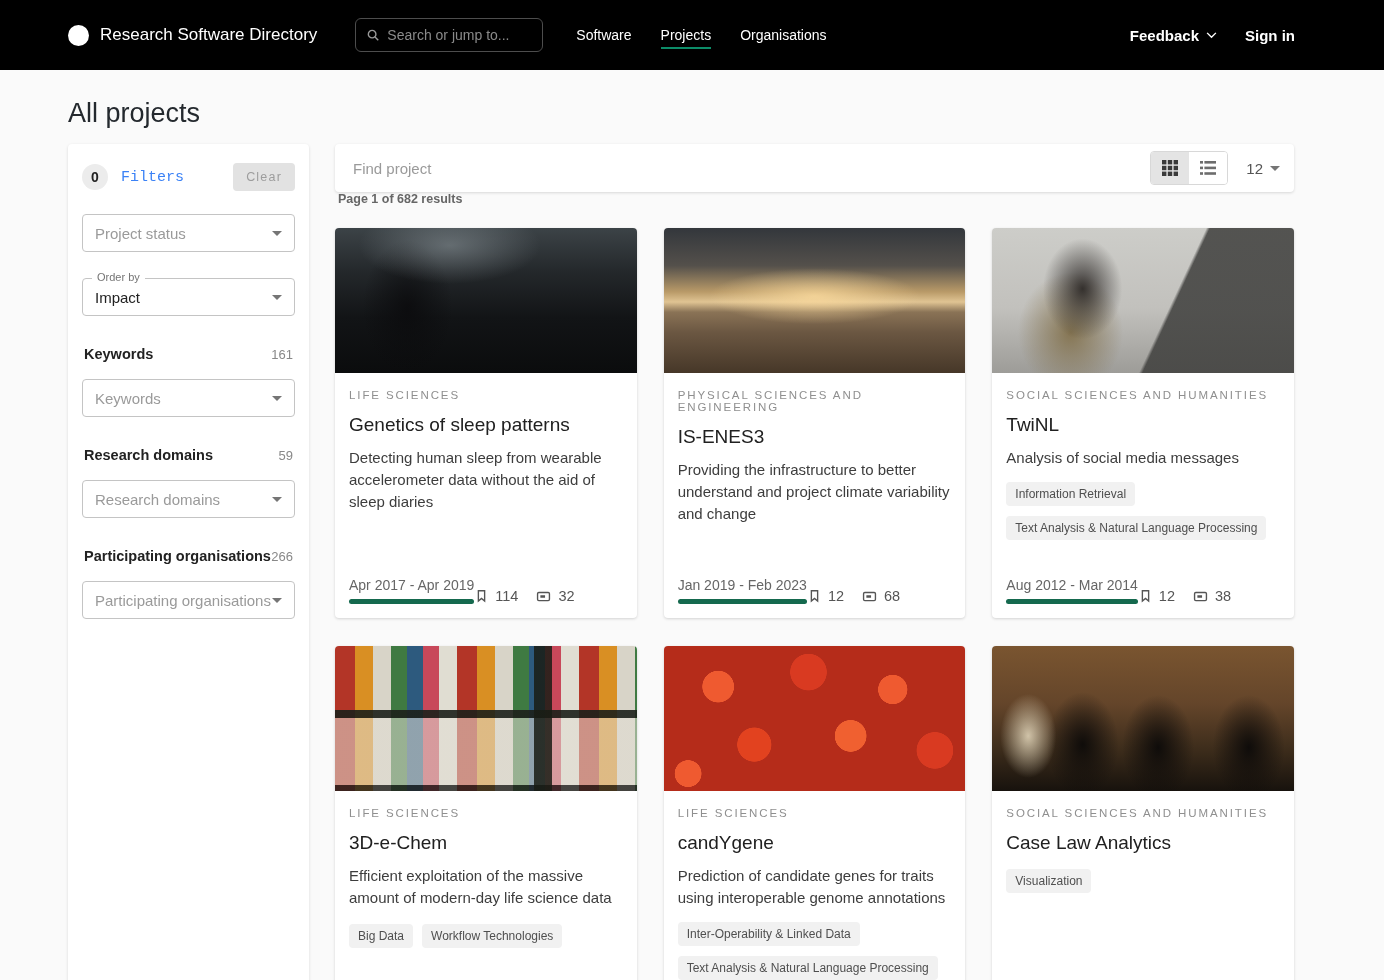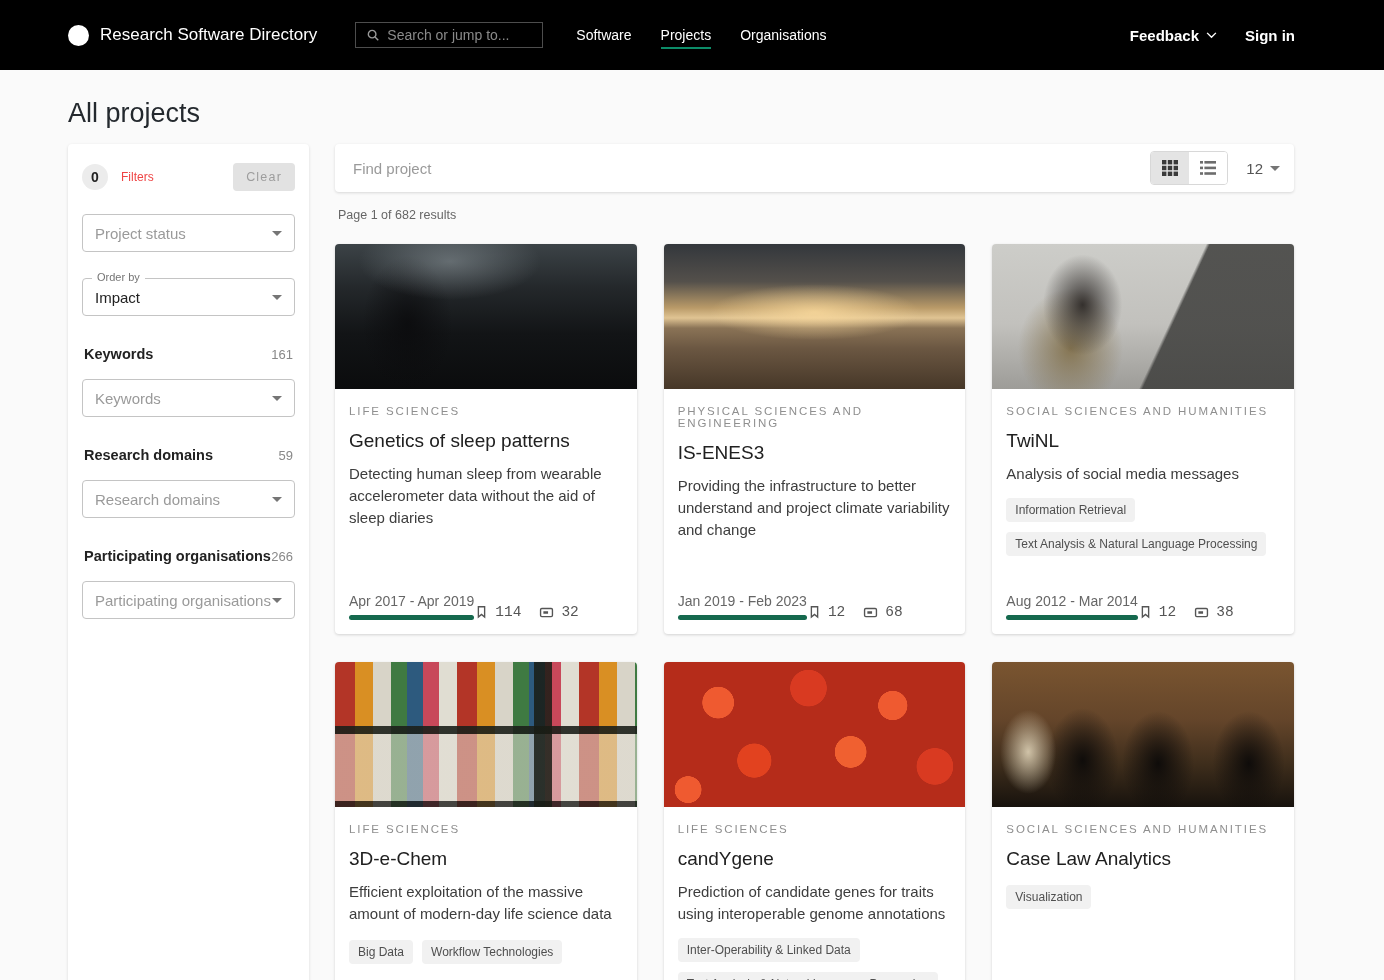--- a/index.html
+++ b/index.html
@@ -5,22 +5,22 @@
   * { margin:0; padding:0; box-sizing:border-box; }
   html,body { width:1384px; height:980px; overflow:hidden; background:#fafafa;
     font-family:"Liberation Sans", sans-serif; color:#222; }
 
   
   .topnav { height:70px; background:#000; display:flex; align-items:center;
     padding:0 89px 0 68px; }
   .brand { display:flex; align-items:center; gap:11px; color:#fff;
     font-size:17px; font-weight:500; white-space:nowrap; cursor:pointer; }
   .logo-circle { width:21px; height:21px; border-radius:50%; background:#fff; }
-  .nav-search { margin-left:38px; width:188px; height:26px; border:1px solid #4d4d4d;
-    border-radius:0; display:flex; align-items:center; gap:7px; padding:0 10px;
+  .nav-search { margin-left:38px; width:188px; height:34px; border:1px solid #4d4d4d;
+    border-radius:6px; display:flex; align-items:center; gap:7px; padding:0 10px;
     background:#000; }
   .nav-search svg { flex:none; }
   .nav-search input { border:none; outline:none; background:transparent; color:#ddd;
     font-size:14px; width:100%; font-family:inherit; }
   .nav-search input::placeholder { color:#8a8a8a; }
   .nav-links { margin-left:33px; display:flex; gap:29px; align-items:center; }
   .nav-link { color:#fff; font-size:14px; cursor:pointer; padding:6px 0 4px;
     border-bottom:2px solid transparent; }
   .nav-link.active { border-bottom-color:#0c8c68; }
   .nav-right { margin-left:auto; display:flex; align-items:center; gap:28px; }
@@ -33,21 +33,21 @@
   h1.page-title { font-size:27px; font-weight:400; color:#24292e; margin:28px 0 15px; }
   .layout { display:flex; gap:26px; align-items:flex-start; }
 
   
   .sidebar { width:241px; flex:none; background:#fff; border-radius:4px;
     box-shadow:0 1px 3px rgba(0,0,0,.14); padding:19px 14px; height:840px; }
   .filters-head { display:flex; align-items:center; gap:13px; }
   .badge { width:26px; height:26px; border-radius:50%; background:#ececec;
     display:flex; align-items:center; justify-content:center; font-weight:700;
     font-size:14px; color:#222; }
-  .filters-label { font-size:12px; color:#ef4444; flex:1; }
+  .filters-label { font-size:15px; color:#3b82f6; flex:1;font-family:Liberation Mono, monospace; }
   .clear-btn { background:#e2e2e2; color:#9d9d9d; border:none; border-radius:4px;
     padding:7px 13px; font-size:12.5px; letter-spacing:1.2px; font-family:inherit; }
   .select { position:relative; border:1px solid #c4c4c4; border-radius:4px;
     height:38px; display:flex; align-items:center; padding:0 12px; margin-top:23px;
     cursor:pointer; background:#fff; }
   .select .ph { color:#9a9a9a; font-size:15px; }
   .select .value { color:#222; font-size:15px; }
   .arrow-down { margin-left:auto; width:0; height:0; border-left:5px solid transparent;
     border-right:5px solid transparent; border-top:5px solid #757575; }
   .float-label { position:absolute; top:-8px; left:9px; background:#fff;
@@ -64,40 +64,40 @@
   .find-input { border:none; outline:none; flex:1; font-size:15px; color:#333;
     font-family:inherit; background:transparent; }
   .find-input::placeholder { color:#9a9a9a; }
   .view-toggle { display:flex; border:1px solid #d8d8d8; border-radius:4px;
     overflow:hidden; }
   .vt-btn { width:38px; height:32px; display:flex; align-items:center;
     justify-content:center; background:#fff; cursor:pointer; }
   .vt-btn.active { background:#e4e4e4; }
   .page-size { margin-left:18px; display:flex; align-items:center; gap:7px;
     color:#555; font-size:15px; cursor:pointer; }
-  .results-info { margin:16px 0 0 3px; font-size:12.5px; color:#666; }
+  .results-info { margin:0 0 0 3px; font-size:12.5px; color:#666;font-weight:bold; }
 
   
   .grid { display:grid; grid-template-columns:repeat(3,1fr); gap:28px 27px;
     margin-top:22px; }
   .card { background:#fff; border-radius:4px; box-shadow:0 1px 3px rgba(0,0,0,.16);
     overflow:hidden; display:flex; flex-direction:column; height:390px; cursor:pointer; }
   .card-img { height:145px; flex:none; }
   .card-body { flex:1; display:flex; flex-direction:column; padding:16px 14px 14px; }
   .cat { font-size:11.5px; letter-spacing:1.9px; color:#8f8f8f; font-weight:500; }
   .ptitle { font-size:19px; font-weight:500; color:#202020; margin-top:13px; }
   .desc { font-size:15px; color:#3d3d3d; line-height:1.45; margin-top:11px; }
   .tags { display:flex; flex-wrap:wrap; gap:9px; margin-top:15px; }
   .tag { background:#f1f1f1; border-radius:4px; padding:5px 9px; font-size:12px;
     color:#4f4f4f; }
   .cfooter { margin-top:auto; display:flex; justify-content:flex-start;
     align-items:flex-end; }
   .dates { font-size:14px; color:#666; }
   .bar { height:5px; border-radius:3px; background:#15694e; margin-top:5px; width:100%; }
-  .metrics { display:flex; gap:17px; align-items:center; color:#555; font-size:14.5px;font-family:Liberation Mono, monospace; }
+  .metrics { display:flex; gap:17px; align-items:center; color:#555; font-size:14.5px; }
   .metric { display:flex; gap:6px; align-items:center; }
   .metric svg { color:#555; }
 
   
   .img-sleep { background:
     radial-gradient(ellipse 130px 55px at 38% 12%, rgba(150,160,165,.5), transparent 70%),
     radial-gradient(ellipse 60px 90px at 24% 55%, rgba(10,10,12,.8), transparent 75%),
     linear-gradient(180deg,#3c4347 0%, #24282b 30%, #121416 62%, #0b0c0d 100%); }
   .img-enes { background:
     radial-gradient(ellipse 150px 40px at 50% 47%, rgba(255,222,160,.75), transparent 70%),

